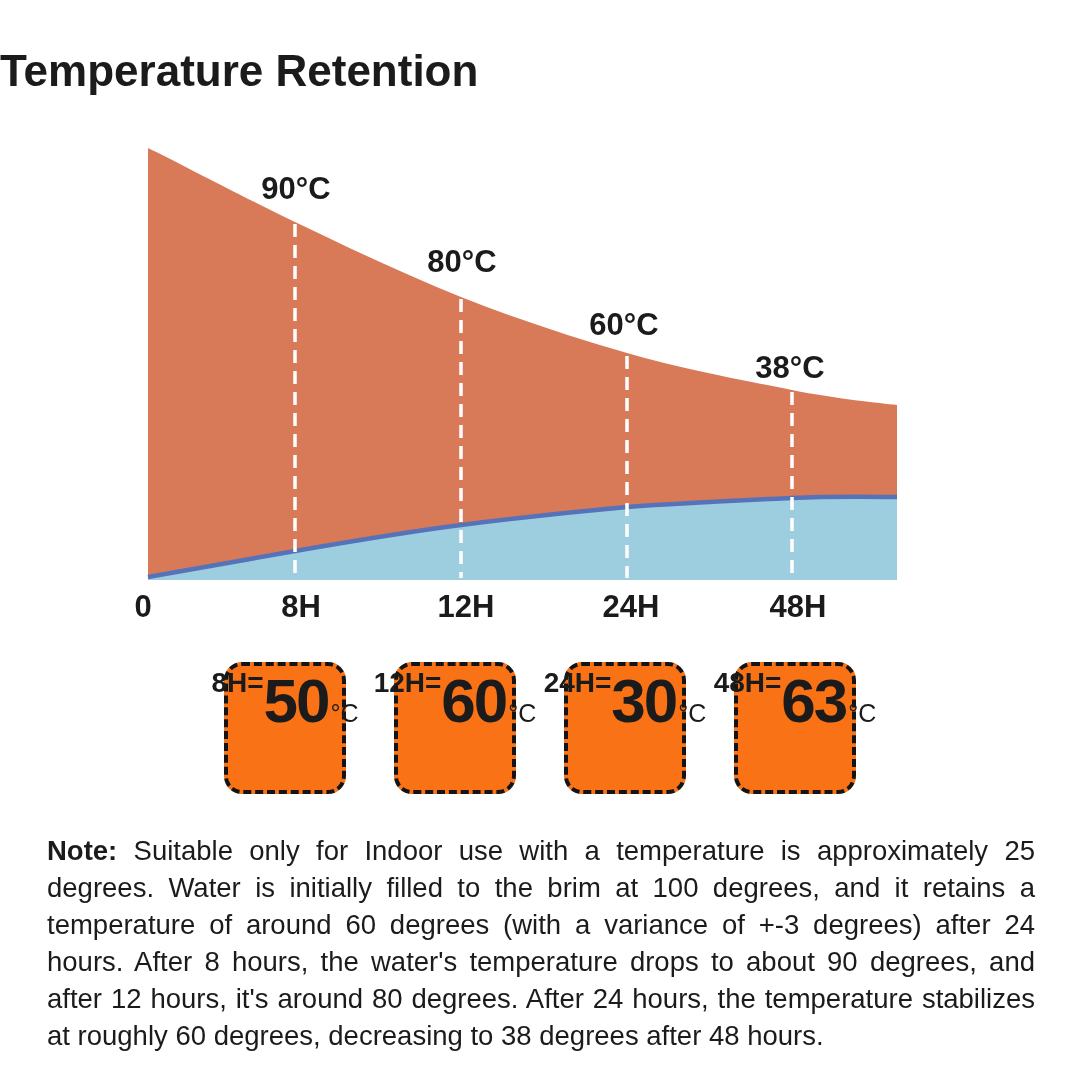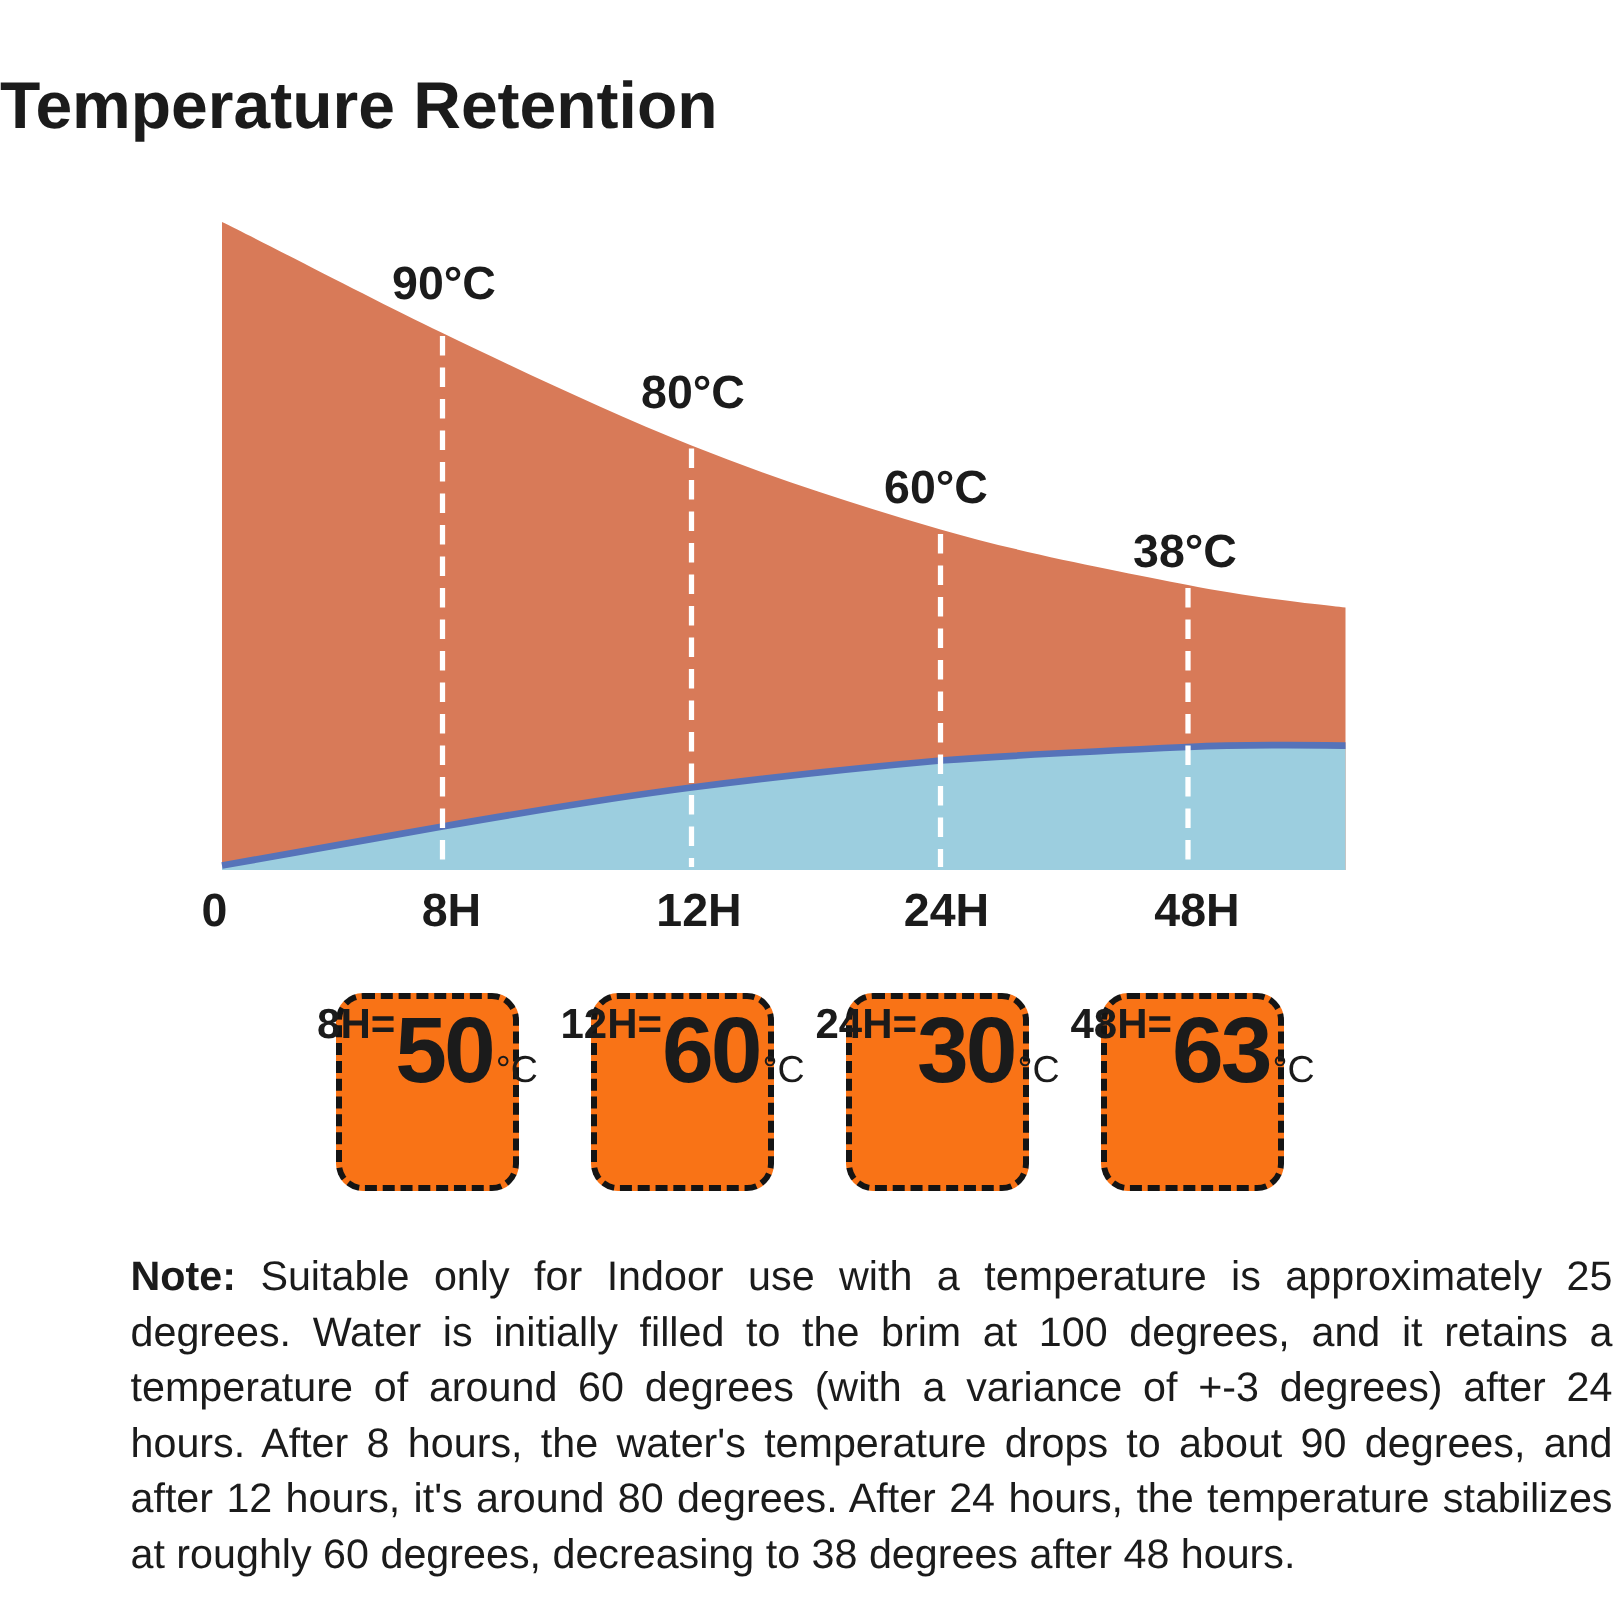--- a/index.html
+++ b/index.html
@@ -76,21 +76,20 @@
   }
   .note {
     position: absolute;
     top: 833px;
     left: 47px;
     width: 988px;
     font-size: 27.5px;
     line-height: 1.345;
     text-align: justify;
     color: #1b1b1b;
-    margin-left: 40px;
   }
   .note .note-label { font-weight: bold; }
 </style>
 </head>
 <body>
 
 <div class="page-title">Temperature Retention</div>
 
 <svg class="chart-svg" viewBox="0 0 1080 640">
 

